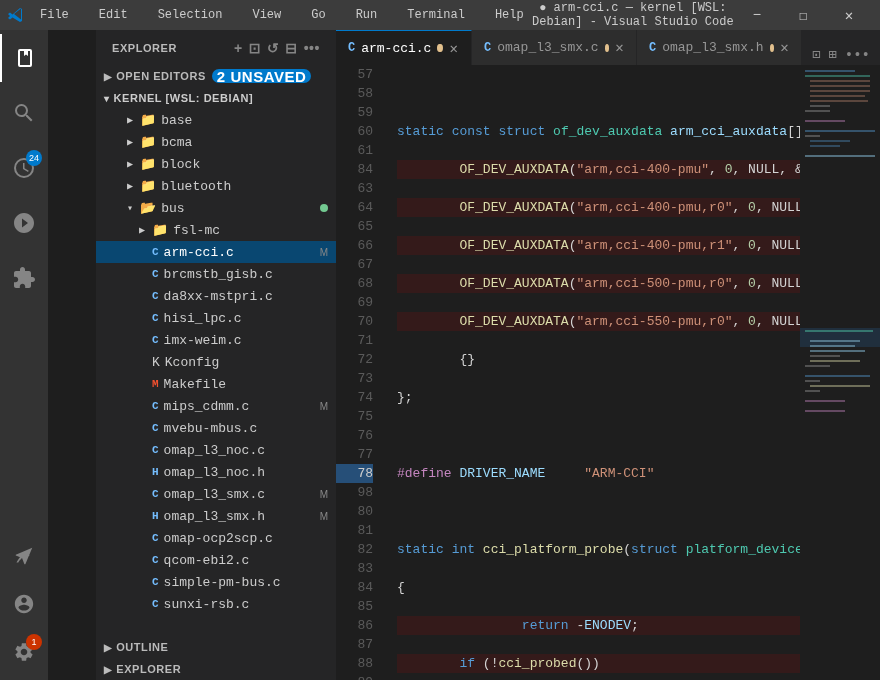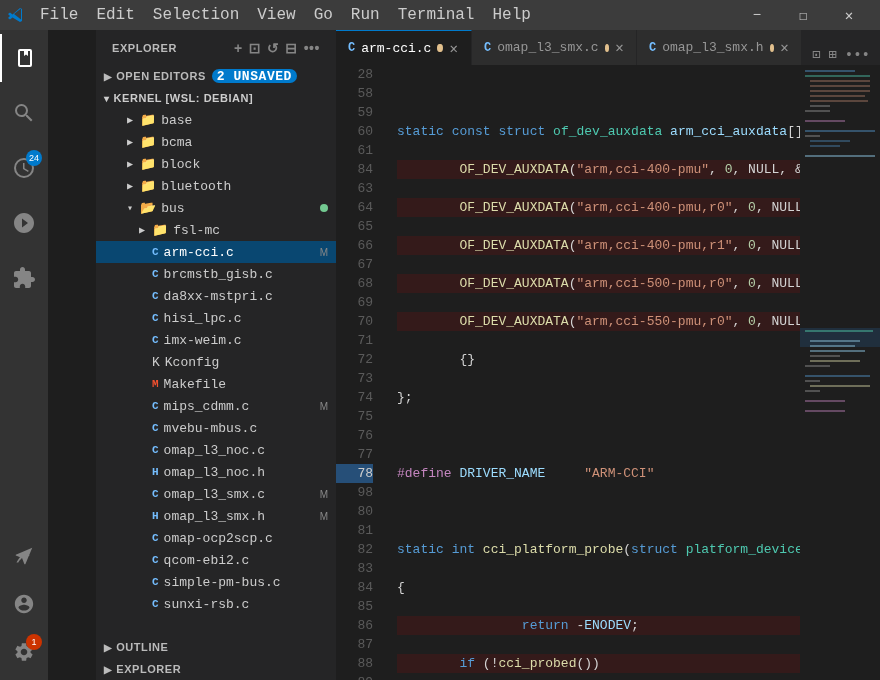--- a/index.html
+++ b/index.html
@@ -23,22 +23,22 @@
       justify-content: space-between;
       user-select: none;
     }
     #title-bar-left {
       display: flex;
       align-items: center;
       gap: 8px;
     }
     #menu-bar {
       display: flex;
-      gap: 2px;
-      font-size: 16px;
+      gap: 14px;
+      font-size: 12px;
     }
     .menu-item {
       padding: 2px 8px;
       color: #cccccc;
       cursor: pointer;
     }
     #title-center {
       flex: 1;
       text-align: center;
       font-size: 12px;
@@ -170,28 +170,28 @@
       color: #bbbbbb;
       letter-spacing: 0.05em;
     }
     .section-arrow {
       margin-right: 4px;
       font-size: 10px;
     }
     .section-badge {
       background: #007acc;
       color: white;
-      font-size: 13px;
+      font-size: 15px;
       border-radius: 10px;
       padding: 0 5px;
       height: 14px;
       display: inline-flex;
       align-items: center;
       margin-left: 6px;
-      font-family: Liberation Mono, monospace;
+      font-family: Liberation Sans, sans-serif;
     }
 
     
     .kernel-header {
       height: 22px;
       display: flex;
       align-items: center;
       padding: 0 8px;
       cursor: pointer;
       font-family: sans-serif;
@@ -382,20 +382,21 @@
       <span class="menu-item">File</span>
       <span class="menu-item">Edit</span>
       <span class="menu-item">Selection</span>
       <span class="menu-item">View</span>
       <span class="menu-item">Go</span>
       <span class="menu-item">Run</span>
       <span class="menu-item">Terminal</span>
       <span class="menu-item">Help</span>
     </div>
   </div>
+  <div id="title-center">● arm-cci.c — kernel [WSL: Debian] - Visual Studio Code</div>
   <div id="title-controls">
     <div class="title-btn">−</div>
     <div class="title-btn">☐</div>
     <div class="title-btn close">✕</div>
   </div>
 </div>
 
 <div id="main">
 
   <div id="activity-bar">
@@ -627,21 +628,21 @@
         <span class="tabs-action-icon">⊡</span>
         <span class="tabs-action-icon">⊞</span>
         <span class="tabs-action-icon">•••</span>
       </div>
     </div>
 
     <div id="editor-content">
       <div id="code-panel">
         <div id="code-scroll">
           <div id="line-numbers">
-            <div>28</div>
+            <div>57</div>
             <div>58</div>
             <div>59</div>
             <div>60</div>
             <div>61</div>
             <div>84</div>
             <div>63</div>
             <div>64</div>
             <div>65</div>
             <div>66</div>
             <div>67</div>

